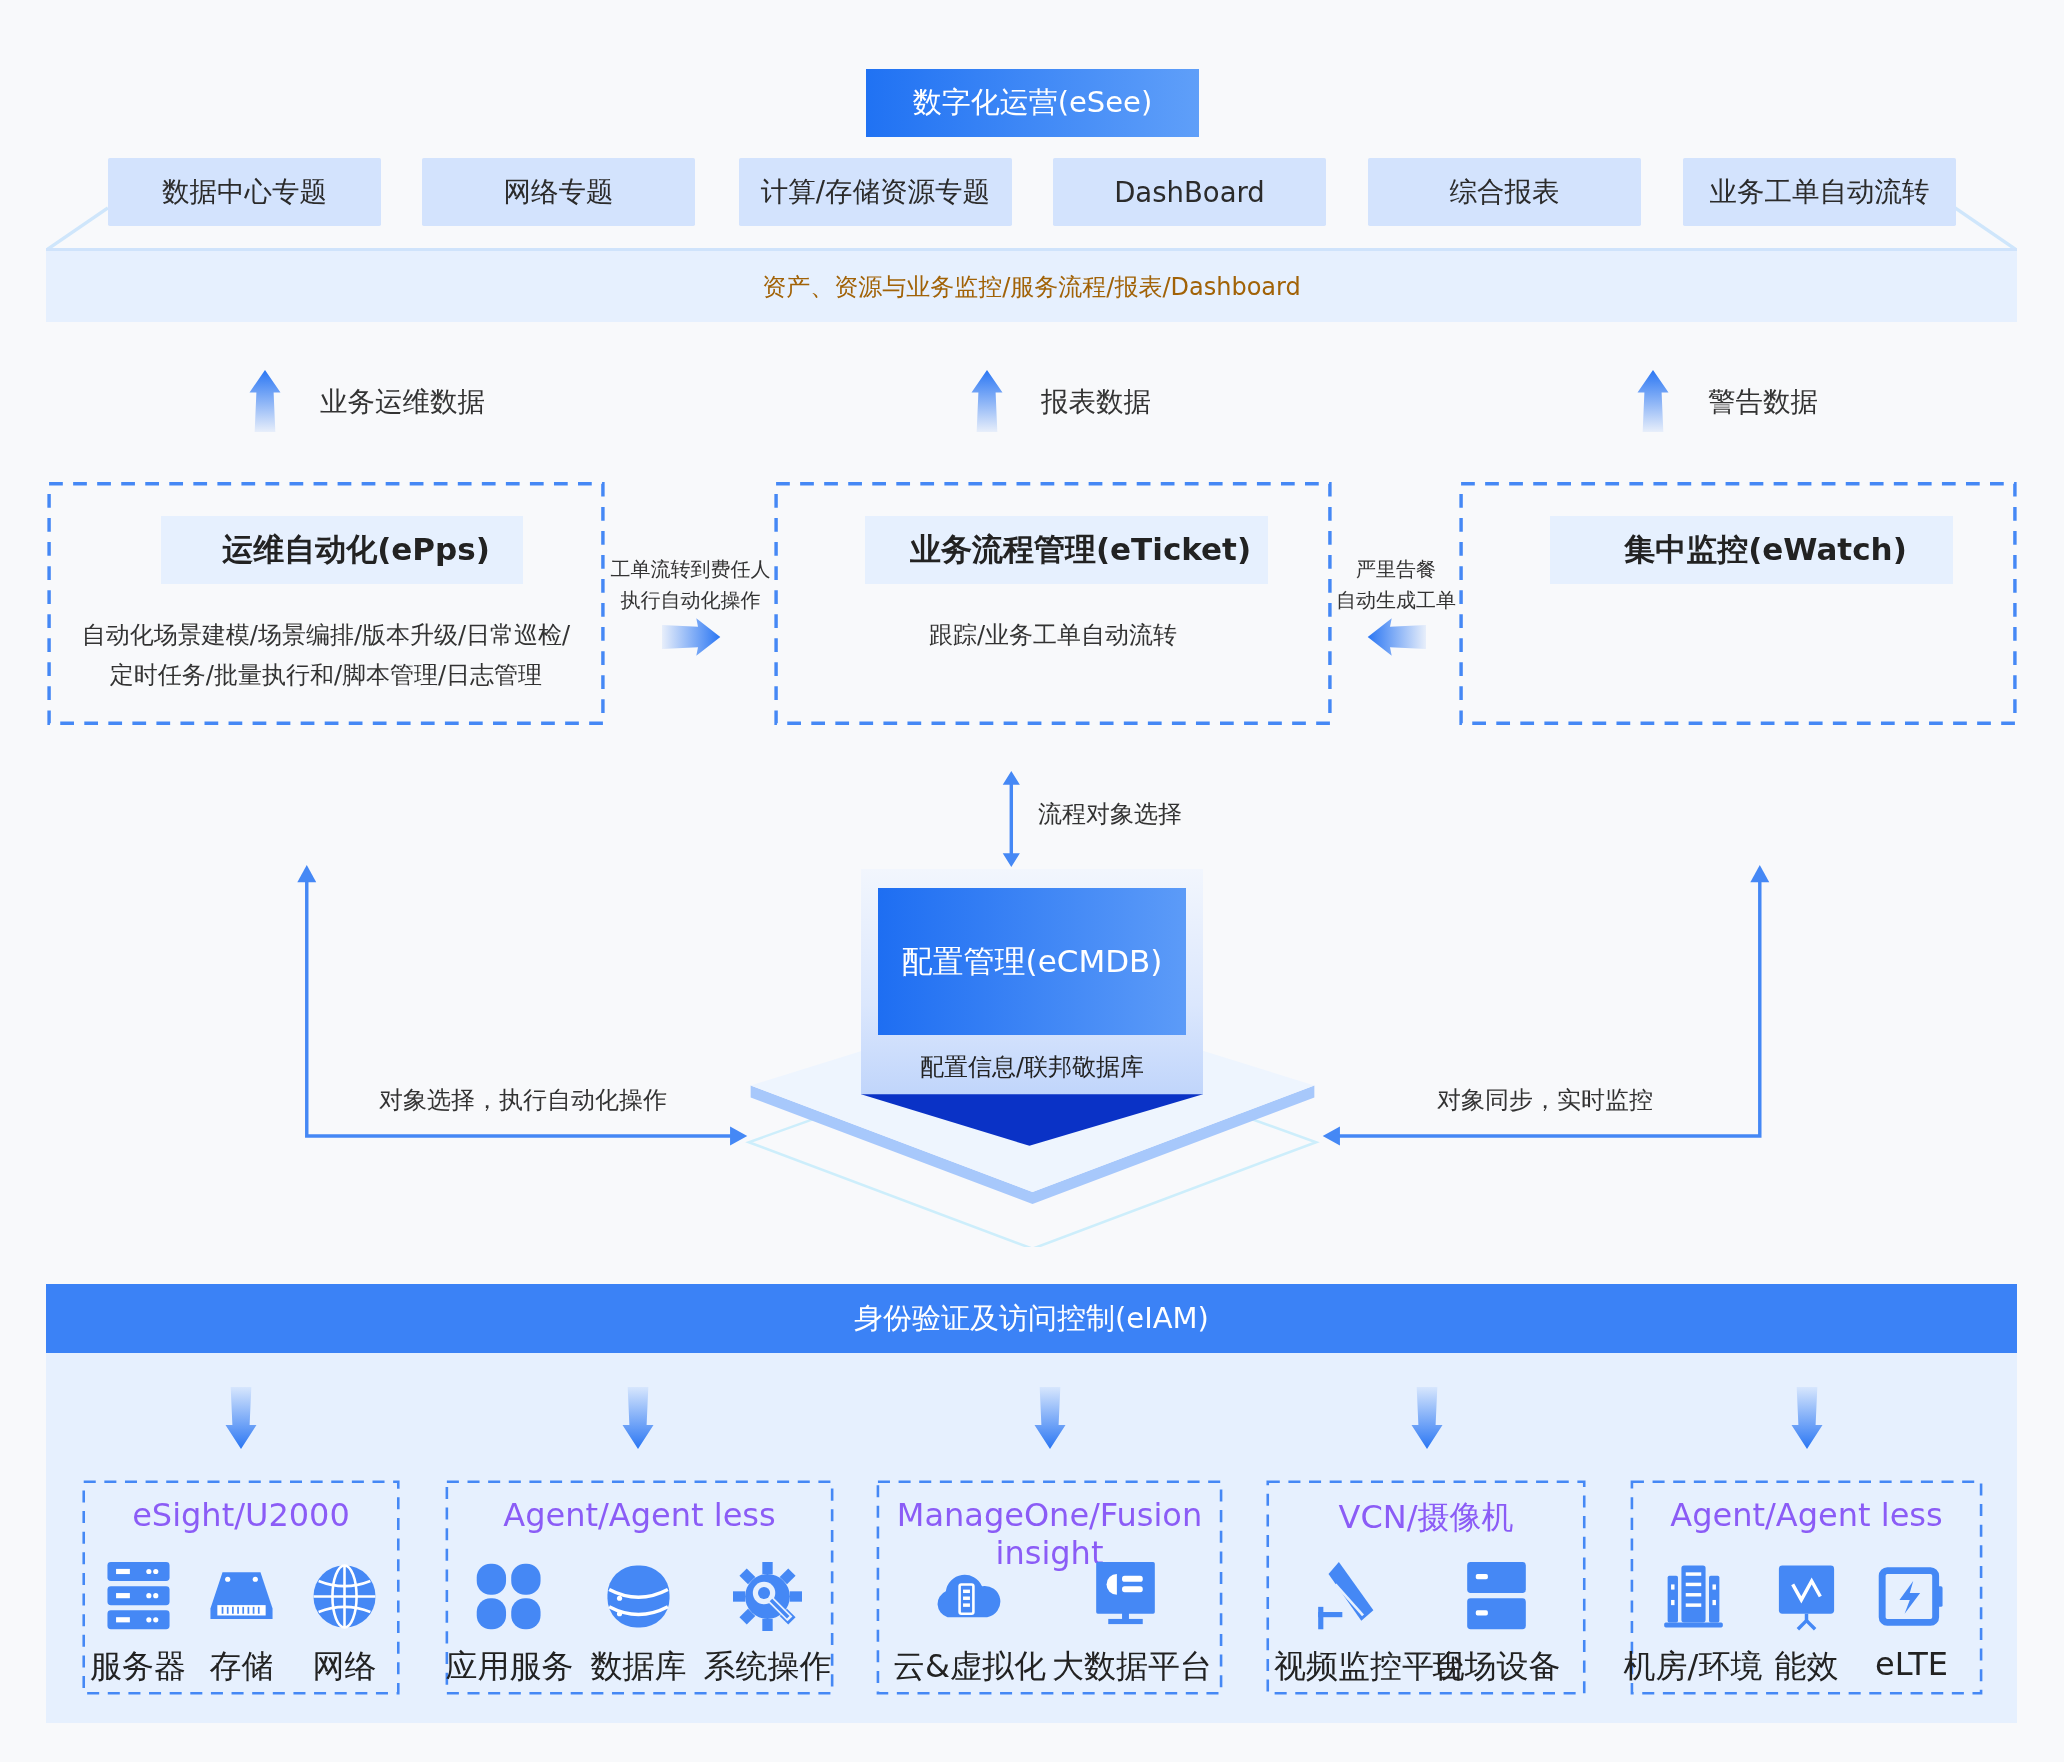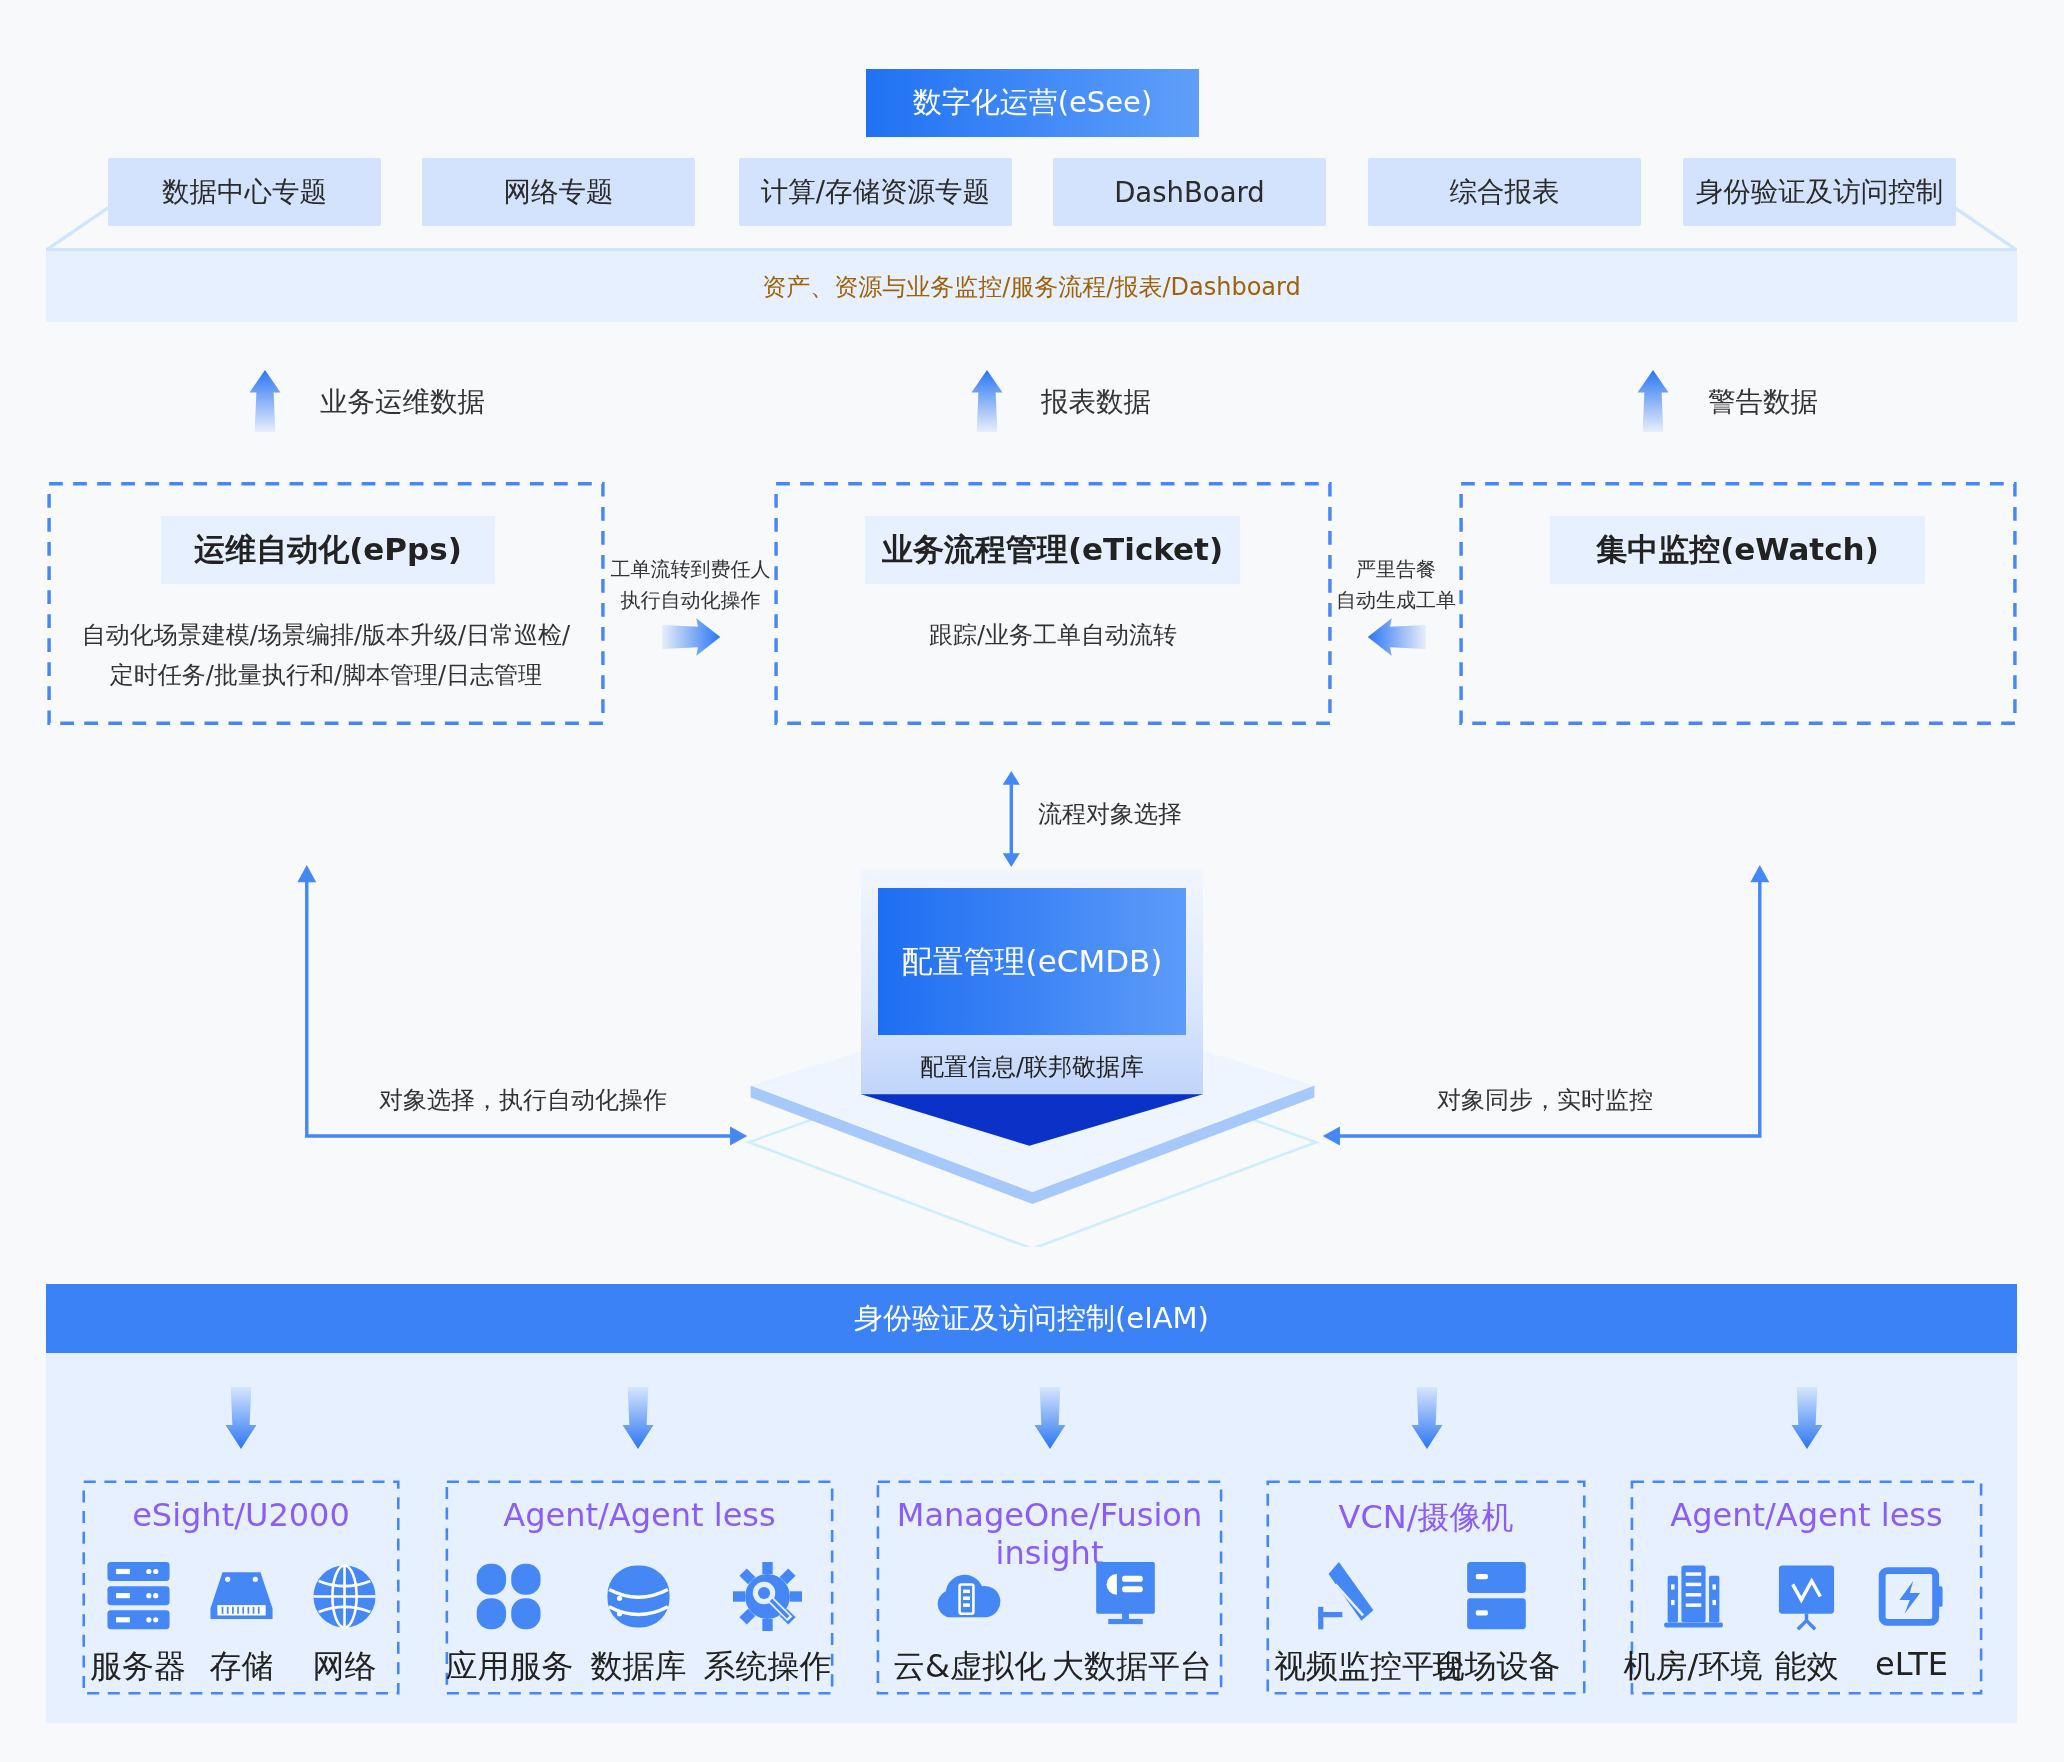--- a/index.html
+++ b/index.html
@@ -9,21 +9,21 @@
   .center{display:flex;align-items:center;justify-content:center;text-align:center;}
   #esee{left:866px;top:69px;width:333px;height:68px;background:linear-gradient(90deg,#2072f3,#5f9ff9);
         color:#fff;font-size:29px;}
   .topic{top:158px;width:273px;height:68px;background:#d3e3fd;border-radius:1.7px;font-size:27.5px;color:#2b2b2b;}
   #baseband{left:46px;top:248px;width:1971px;height:71px;background:#e6f0fe;border-top:3.4px solid #cfe3fb;
             font-size:24px;color:#a16207;}
   #trap{left:46px;top:206px;width:1971px;height:45px;}
   .uparrow-label{font-size:27.5px;color:#333;}
   .dbox{top:482px;width:558px;height:243px;box-sizing:border-box;}
   .dbox svg{position:absolute;left:0;top:0;}
-  .dtitle{position:absolute;top:34px;height:68px;background:#e6f0fe;font-size:31px;font-weight:bold;color:#222;}
+  .dtitle{position:absolute;top:34px;height:68px;background:#e6f0fe;font-size:31px;font-weight:bold;color:#222;padding-left:28px;}
   .ddesc{position:absolute;left:17px;right:17px;top:133px;font-size:24px;line-height:40px;text-align:center;color:#333;}
   .sidelabel{font-size:20px;line-height:31px;color:#333;text-align:center;}
   #cmdb-shell{left:861px;top:869px;width:342px;height:226px;background:linear-gradient(180deg,#f2f6fd 0%,#dbe7fd 60%,#c0d5fb 100%);}
   #cmdb{left:878px;top:888px;width:308px;height:147px;background:linear-gradient(90deg,#1e6ef2,#5c9bf8);
         color:#fff;font-size:31px;}
   #cmdb-sub{left:861px;top:1041px;width:342px;height:52px;font-size:24px;color:#222;}
   #eiam{left:46px;top:1284px;width:1971px;height:69px;background:#3b82f6;color:#fff;font-size:29px;}
   #eiam-panel{left:46px;top:1353px;width:1971px;height:370px;background:#e6f0fe;}
   .group{top:1480px;height:215px;}
   .group svg.border{position:absolute;left:0;top:0;}
@@ -41,21 +41,21 @@
 <svg id="trap" class="abs" width="1971" height="45" viewBox="0 0 2291 52">
   <line x1="2" y1="50" x2="72" y2="2" stroke="#cfe6fb" stroke-width="4"></line>
   <line x1="2289" y1="50" x2="2219" y2="2" stroke="#cfe6fb" stroke-width="4"></line>
 </svg>
 
 <div class="abs topic center" style="left:108px">数据中心专题</div>
 <div class="abs topic center" style="left:422px">网络专题</div>
 <div class="abs topic center" style="left:739px">计算/存储资源专题</div>
 <div class="abs topic center" style="left:1053px">DashBoard</div>
 <div class="abs topic center" style="left:1368px">综合报表</div>
-<div class="abs topic center" style="left:1683px">身份验证及访问控制</div>
+<div class="abs topic center" style="left:1683px">业务工单自动流转</div>
 
 <div id="baseband" class="abs center">资产、资源与业务监控/服务流程/报表/Dashboard</div>
 
 <svg class="abs" style="left:246px;top:370px" width="38" height="62" viewBox="0 0 44 72">
   <defs>
       <linearGradient id="ug" x1="0" y1="0" x2="0" y2="1">
         <stop offset="0" stop-color="#2a76f3"></stop>
         <stop offset="1" stop-color="#2a76f3" stop-opacity="0.08"></stop>
       </linearGradient>
     </defs>

